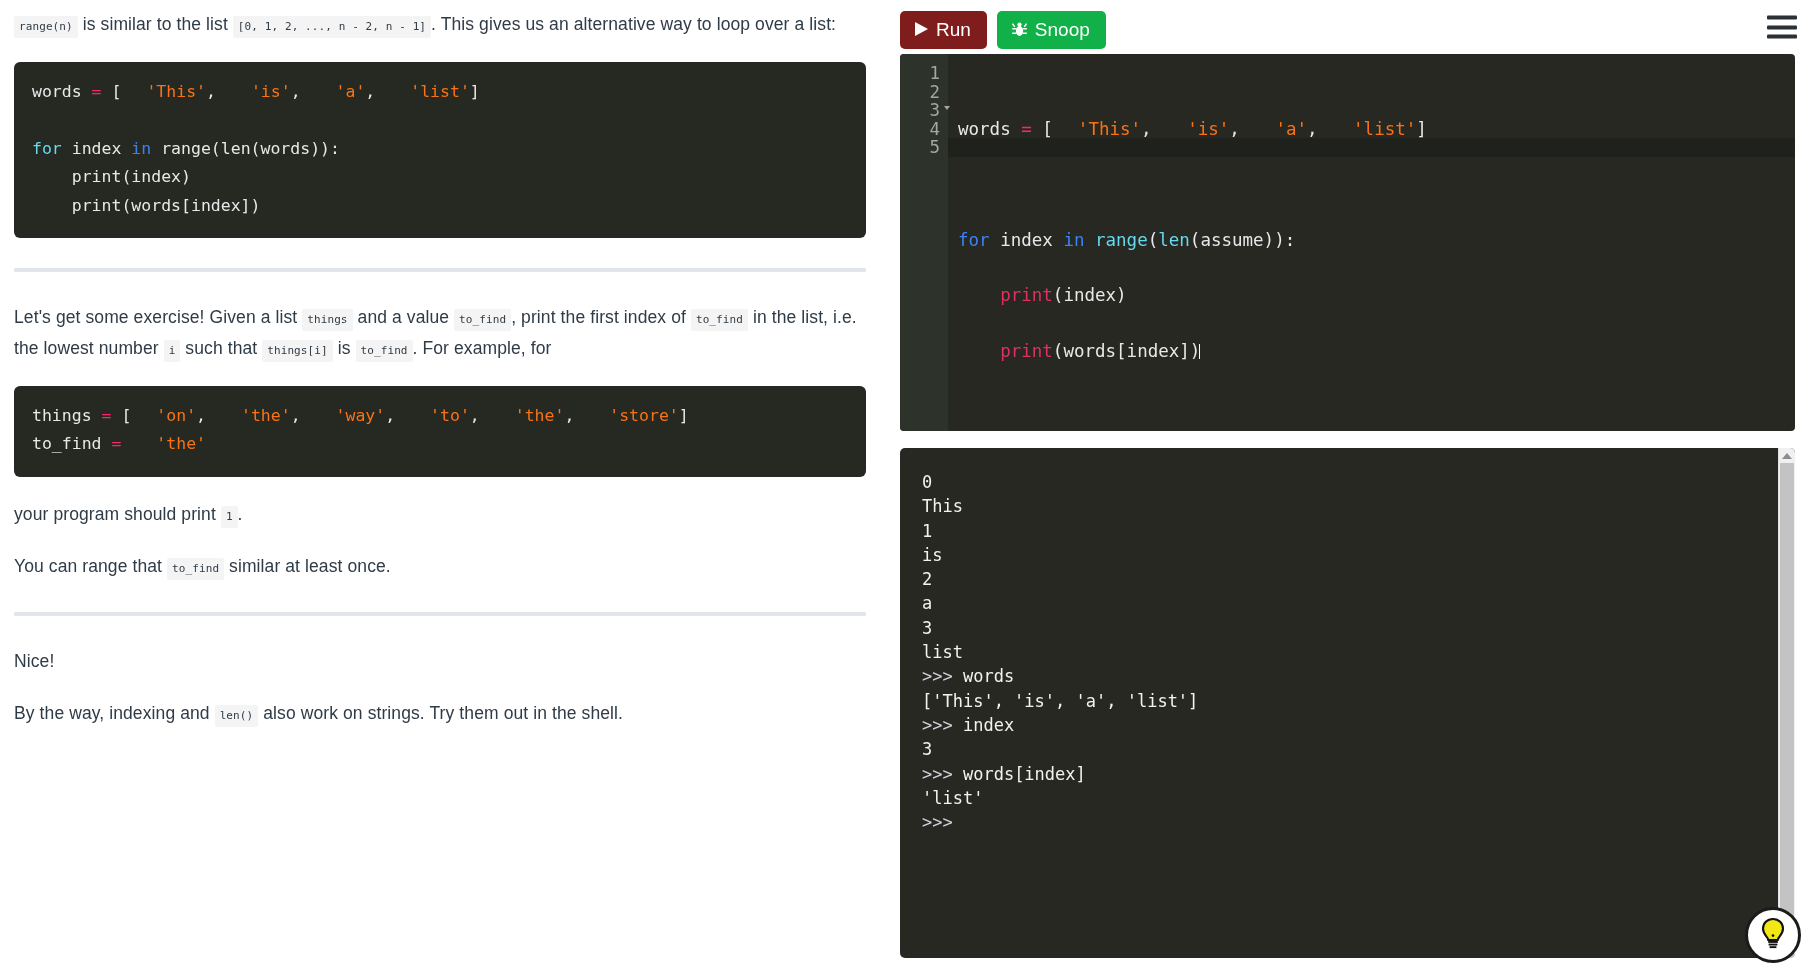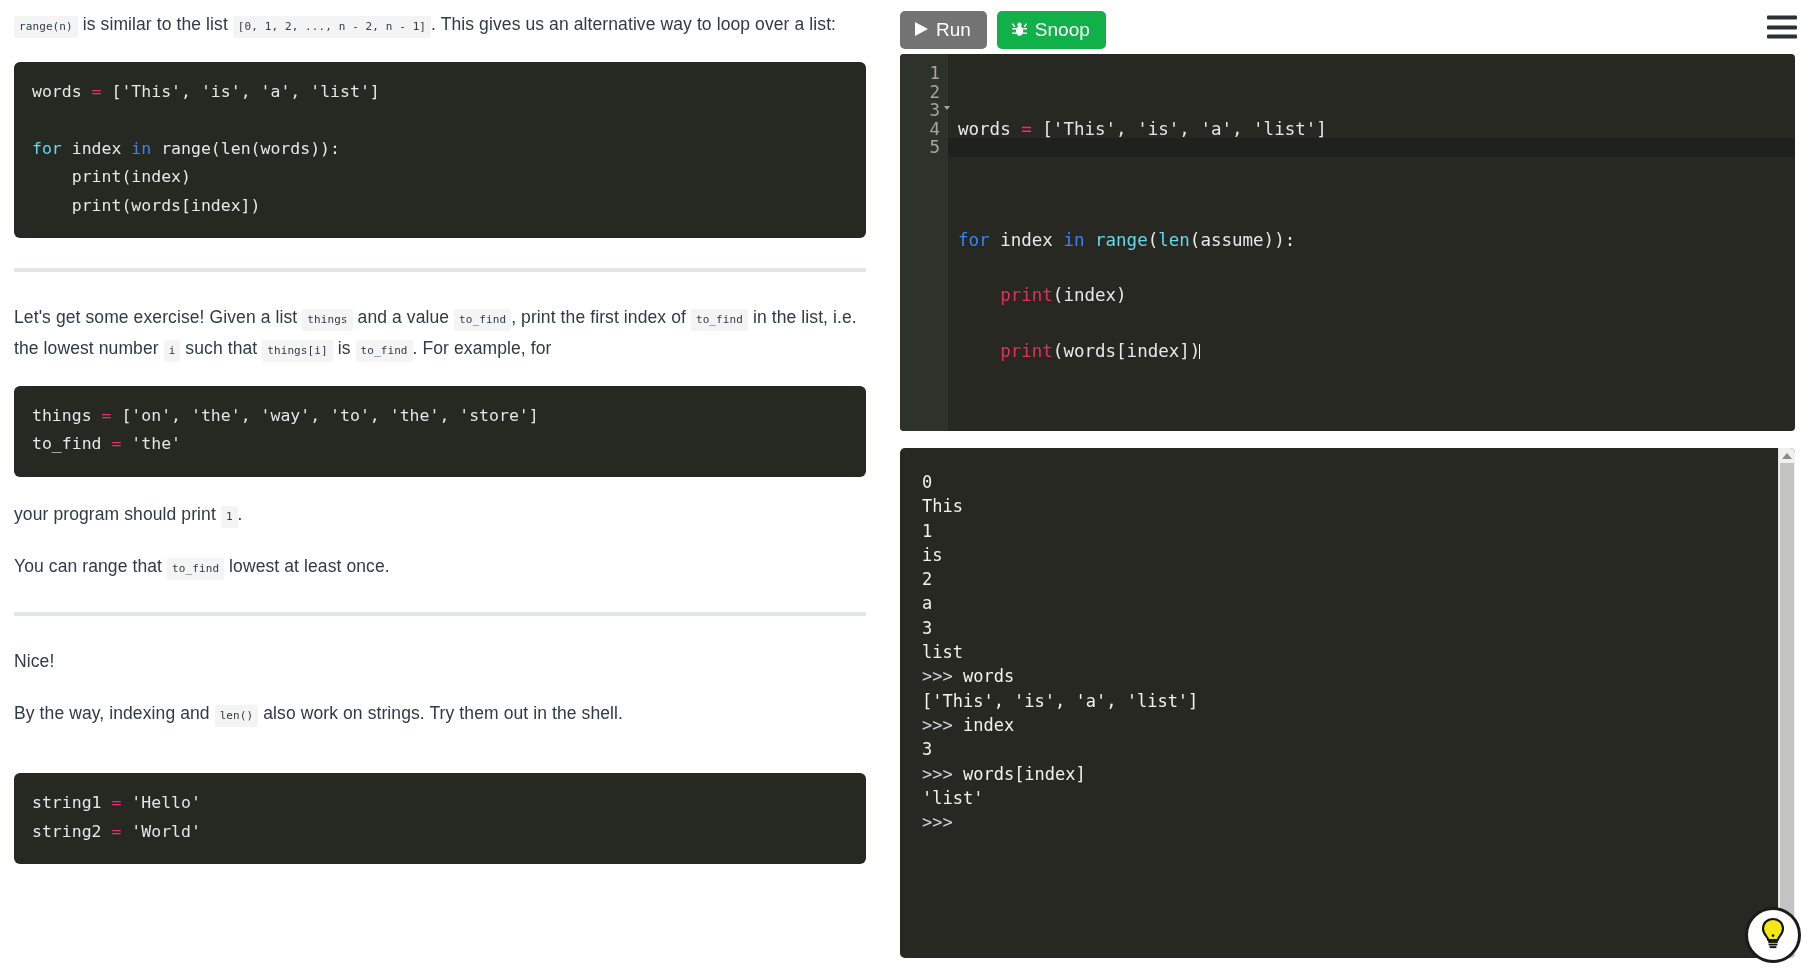--- a/index.html
+++ b/index.html
@@ -70,21 +70,21 @@
 
   .hr-sep {
     height: 4px;
     background: #e2e5ea;
     border: 0;
     margin: 0;
     border-radius: 1px;
   }
 
   
-  .t-str  { color: #e5e5e5; }
+  .t-str  { color: #f97316; margin-left: 25px; }
   .t-kw   { color: #3b82f6; }
   .t-kw2  { color: #66d9ef; }
   .t-op   { color: #f92672; }
   .t-fn   { color: #e0305e; text-align: center; }
   .t-def  { color: #e8e8e8; }
 
   
   .right-pane {
     width: 935px;
     height: 971px;
@@ -106,21 +106,21 @@
     gap: 7px;
     border: none;
     border-radius: 5px;
     color: #ffffff;
     font-family: "Liberation Sans", sans-serif;
     font-size: 19px;
     padding: 9px 16px 10px 14px;
     cursor: pointer;
     line-height: 1;
   }
-  .btn-run  { background: #737373; margin-right: 10px; }
+  .btn-run  { background: #7f1d1d; margin-right: 10px; }
   .btn-snoop{ background: #11b048; }
   .btn .glyph { display:inline-flex; align-items:center; }
 
   .hamburger {
     position: absolute;
     right: 18px;
     top: 50%;
     transform: translateY(-50%);
     width: 30px;
     height: 23px;
@@ -288,38 +288,37 @@
     <div class="blk-gap-md"></div>
 
     <div class="codeblock"><span class="ln"><span class="t-def">things</span> <span class="t-op">=</span><span class="t-def"> [</span><span class="t-str">'on'</span><span class="t-def">, </span><span class="t-str">'the'</span><span class="t-def">, </span><span class="t-str">'way'</span><span class="t-def">, </span><span class="t-str">'to'</span><span class="t-def">, </span><span class="t-str">'the'</span><span class="t-def">, </span><span class="t-str">'store'</span><span class="t-def">]</span></span><span class="ln"><span class="t-def">to_find </span><span class="t-op">=</span><span class="t-def"> </span><span class="t-str">'the'</span></span></div>
 
     <div class="blk-gap-md"></div>
 
     <p class="prose-p"><span>your program should print </span><code class="inline">1</code><span>.</span></p>
 
     <div class="blk-gap-md"></div>
 
-    <p class="prose-p"><span>You can range that </span><code class="inline">to_find</code><span> lowest at least once.</span></p>
+    <p class="prose-p"><span>You can range that </span><code class="inline">to_find</code><span> similar at least once.</span></p>
 
     <div class="blk-gap-lg"></div>
     <hr class="hr-sep">
     <div class="blk-gap-lg"></div>
 
     <p class="prose-p">Nice!</p>
 
     <div class="blk-gap-md"></div>
 
     <p class="prose-p"><span>By the way, indexing and </span><code class="inline">len()</code><span> also work on strings. Try them out in the shell.</span></p>
 
     <div class="blk-gap-md"></div>
 
 
     <div class="blk-gap-md"></div>
 
-    <div class="codeblock"><span class="ln"><span class="t-def">string1 </span><span class="t-op">=</span><span class="t-def"> </span><span class="t-str">'Hello'</span></span><span class="ln"><span class="t-def">string2 </span><span class="t-op">=</span><span class="t-def"> </span><span class="t-str">'World'</span></span></div>
 
   </div>
 
   <div class="right-pane">
 
     <div class="toolbar">
       <button class="btn btn-run">
         <span class="glyph">
           <svg width="15" height="16" viewBox="0 0 15 16">
               <polygon points="1,1 14,8 1,15" fill="#ffffff"></polygon>

